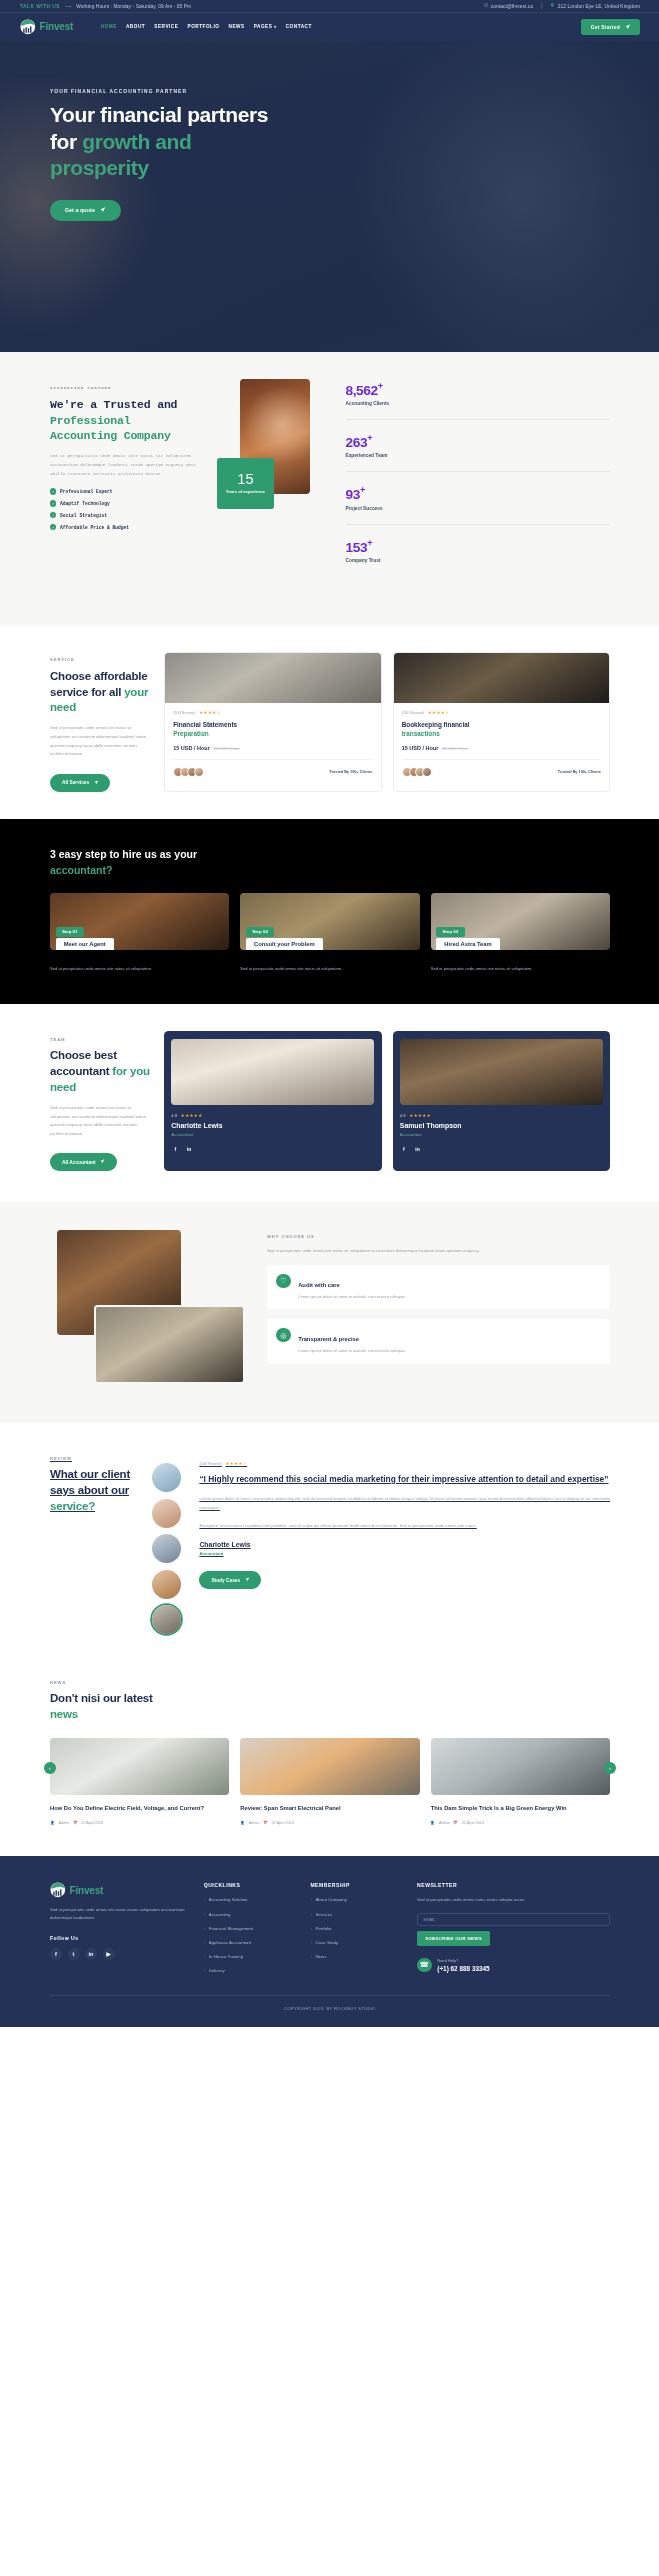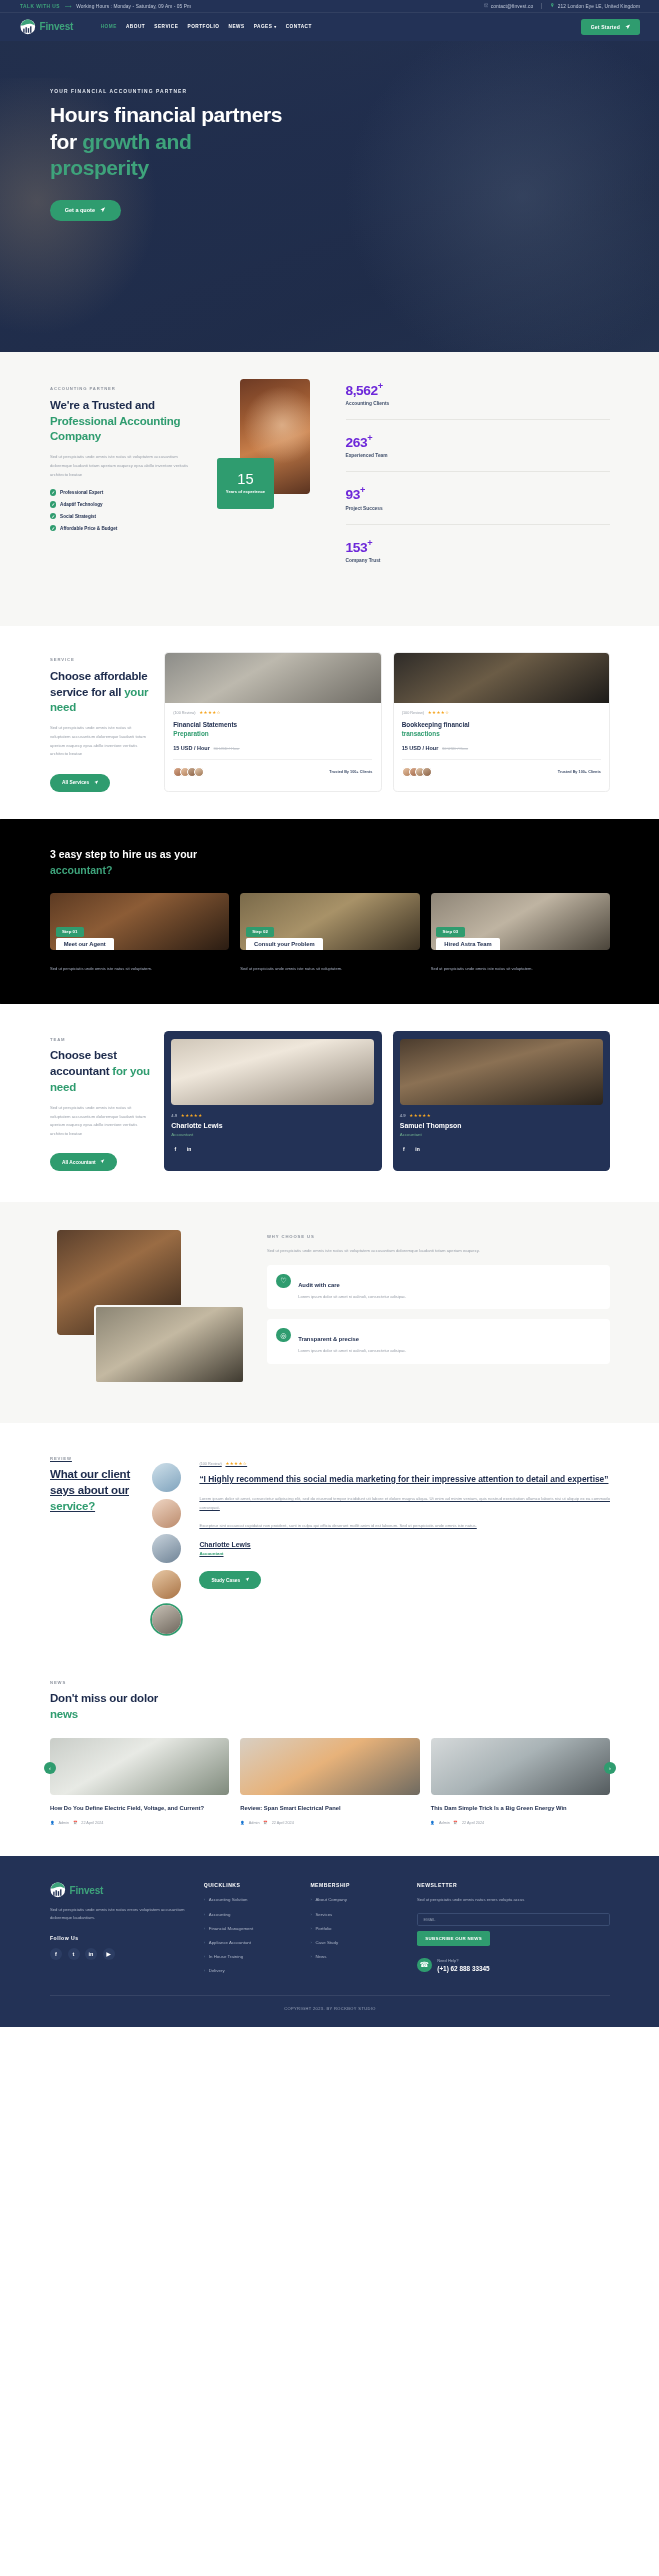--- a/index.html
+++ b/index.html
@@ -83,21 +83,21 @@
   .hero-title .grn { color: #3ea37b; }
   .btn-quote {
     margin-top: 17.4px; display: inline-flex; align-items: center; gap: 5.5px;
     background: #2f9c6f; color: #fff; font-size: 5.5px; font-weight: 700;
     padding: 7.3px 14.7px; border-radius: 37px;
   }
 
   
   .about { background: #f7f7f5; padding: 27.5px 0 37px; position: relative; }
   .about-wrap { display: flex; padding: 0 50px; gap: 0; }
-  .about-left { width: 147px; padding-top: 7.3px; }
+  .about-left { width: 147px; padding-top: 7.3px; font-family: Liberation Mono, monospace; }
   .eyebrow { font-size: 4.2px; font-weight: 700; letter-spacing: 0.9px; color: #8e949f; margin-bottom: 6.4px; }
   .h2 { font-size: 11.5px; line-height: 1.38; font-weight: 700; color: #1d2b4c; letter-spacing: -0.2px; }
   .h2 .grn { color: #2f9c6f; }
   .body-txt { font-size: 4.2px; line-height: 2.05; color: #9aa0aa; margin-top: 8.2px; }
   .checks { margin-top: 10px; display: flex; flex-direction: column; gap: 5.5px; }
   .check { display: flex; align-items: center; gap: 3.7px; font-size: 4.6px; font-weight: 700; color: #1d2b4c; }
   .check-dot {
     width: 6.4px; height: 6.4px; border-radius: 50%; background: #2f9c6f; color: #fff;
     font-size: 4.1px; display: flex; align-items: center; justify-content: center;
   }
@@ -374,21 +374,21 @@
             <path d="M15 1 1 7l5 2 2 6 7-14z" fill="#ffffff"></path>
           </svg>
       </span>
     </div>
   </div>
 
   <div class="hero">
     <div class="hero-inner">
       <div class="hero-eyebrow">YOUR FINANCIAL ACCOUNTING PARTNER</div>
       <div class="hero-title">
-        <span>Hours financial partners</span><br>
+        <span>Your financial partners</span><br>
         <span>for </span><span class="grn">growth and</span><br>
         <span class="grn">prosperity</span>
       </div>
       <div class="btn-quote">
         <span>Get a quote</span>
         <span>
           <svg width="5.5" height="5.5" viewBox="0 0 16 16">
               <path d="M15 1 1 7l5 2 2 6 7-14z" fill="#ffffff"></path>
             </svg>
         </span>
@@ -664,21 +664,21 @@
               </svg></span>
         </div>
       </div>
     </div>
   </div>
 
   <div class="news">
     <div class="news-head">
       <div class="eyebrow">NEWS</div>
       <div class="h2">
-        <span>Don't miss our dolor</span><br>
+        <span>Don't nisi our latest</span><br>
         <span class="grn">news</span>
       </div>
     </div>
     <div class="news-row">
       <div class="nav-arrow left">‹</div>
       <div class="nav-arrow right">›</div>
       <div class="news-card">
         <div class="news-img n1"></div>
         <div class="news-title">How Do You Define Electric Field, Voltage, and Current?</div>
         <div class="news-meta">

